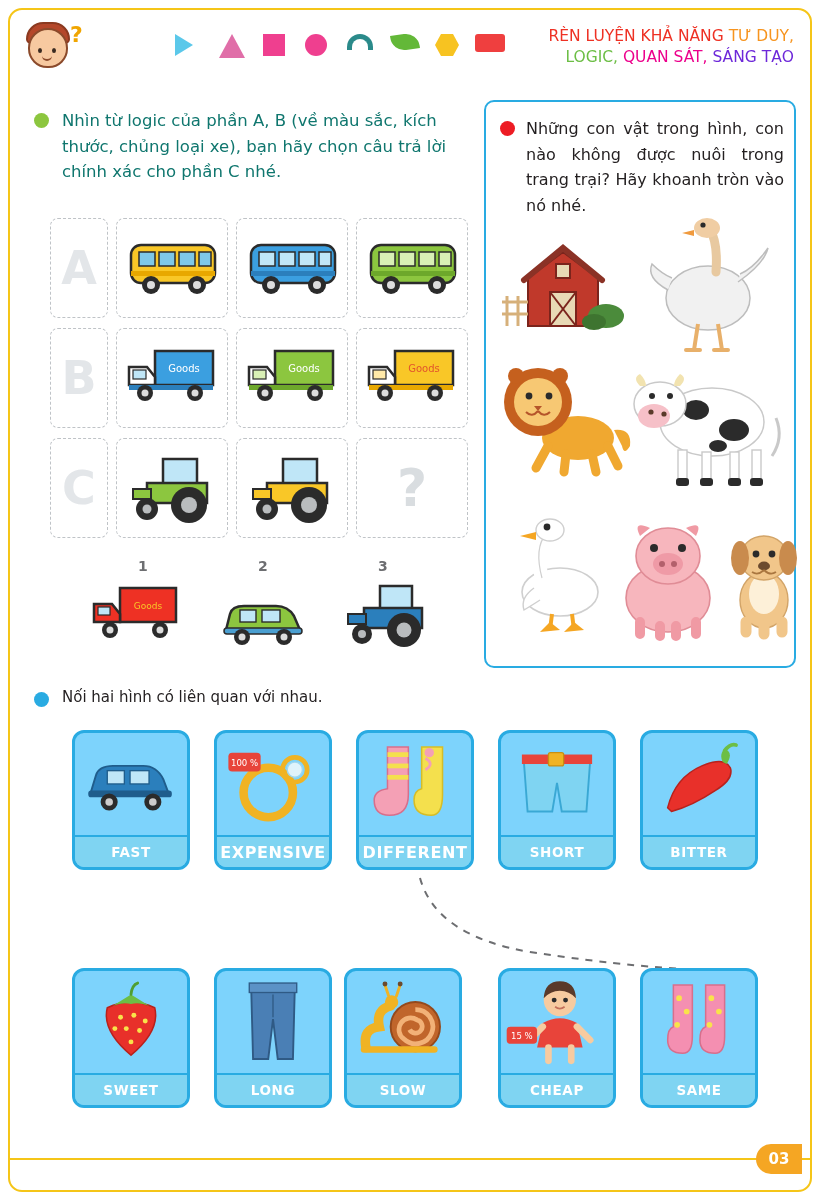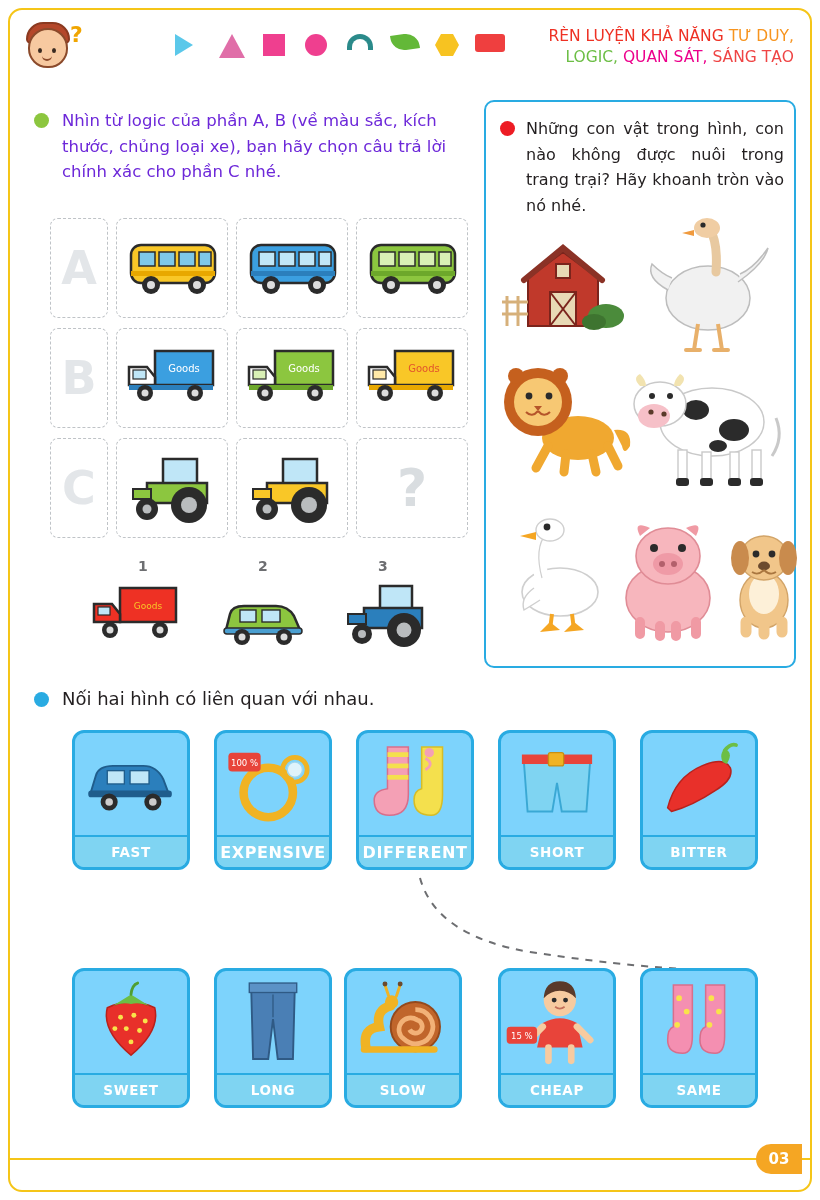--- a/index.html
+++ b/index.html
@@ -51,32 +51,32 @@
   .header-title {
     position: absolute; right: 26px; top: 26px; width: 330px;
     text-align: right; line-height: 1.35;
     font-family: "DejaVu Sans", sans-serif;
     font-weight: normal; font-size: 15.5px;
   }
   .t-red { color: #ee3124; }
   .t-orange { color: #f7941e; }
   .t-green { color: #6cbe45; }
   .t-pink { color: #ec008c; }
-  .t-blue { color: #ef4444; text-align: right; }
+  .t-blue { color: #6d28d9; text-align: right; }
 
   
   .bullet { display: inline-block; width: 15px; height: 15px; border-radius: 50%; vertical-align: middle; }
   .b-green { background: #8cc63f; }
   .b-red { background: #ed1c24; }
   .b-blue { background: #29abe2; }
 
   
   .ex1-q { position: absolute; left: 34px; top: 108px; width: 430px; }
   .ex1-q .bullet { position: absolute; left: 0; top: 5px; }
-  .ex1-q p { margin: 0 0 0 28px; font-size: 16.5px; color: #6d28d9; line-height: 1.55; }
+  .ex1-q p { margin: 0 0 0 28px; font-size: 16.5px; color: #0f766e; line-height: 1.55; }
 
   .grid-wrap { position: absolute; left: 50px; top: 218px; width: 418px; height: 330px; }
   .gcell {
     position: absolute; border: 1px dashed #bfc3c7; border-radius: 8px;
     background: #fff;
   }
   .rowlabel { font-size: 46px; color: #e3e6e9; font-weight: bold;
     display: flex; align-items: center; justify-content: center; height: 100%;
     font-family: "DejaVu Sans", sans-serif; }
   .qmark { font-size: 52px; color: #d9dde0; font-weight: bold;
@@ -92,21 +92,21 @@
     position: absolute; left: 484px; top: 100px; width: 312px; height: 568px;
     border: 2px solid #29abe2; border-radius: 10px; background: #fff; text-decoration: underline;
   }
   .ex2-q { position: absolute; left: 14px; top: 14px; width: 284px; }
   .ex2-q .bullet { position: absolute; left: 0; top: 5px; }
   .ex2-q p { margin: 0 0 0 26px; font-size: 16px; color: #231f20; line-height: 1.6; text-align: justify; }
 
   
   .ex3-q { position: absolute; left: 34px; top: 688px; width: 500px; }
   .ex3-q .bullet { position: absolute; left: 0; top: 4px; }
-  .ex3-q p { margin: 0 0 0 28px; font-size: 18px; color: #231f20; }
+  .ex3-q p { margin: 0 0 0 28px; font-size: 15px; color: #231f20; }
 
   .card {
     position: absolute; width: 118px; height: 140px;
     border: 3px solid #29abe2; border-radius: 12px; background: #7dd3fc;
     overflow: hidden;
   }
   .card .pic { position: absolute; left: 0; top: 0; width: 100%; height: 100px; }
   .card .cap {
     position: absolute; left: 0; bottom: 0; width: 100%; height: 32px;
     background: #7fd4f2; color: #ffffff; font-weight: bold;

